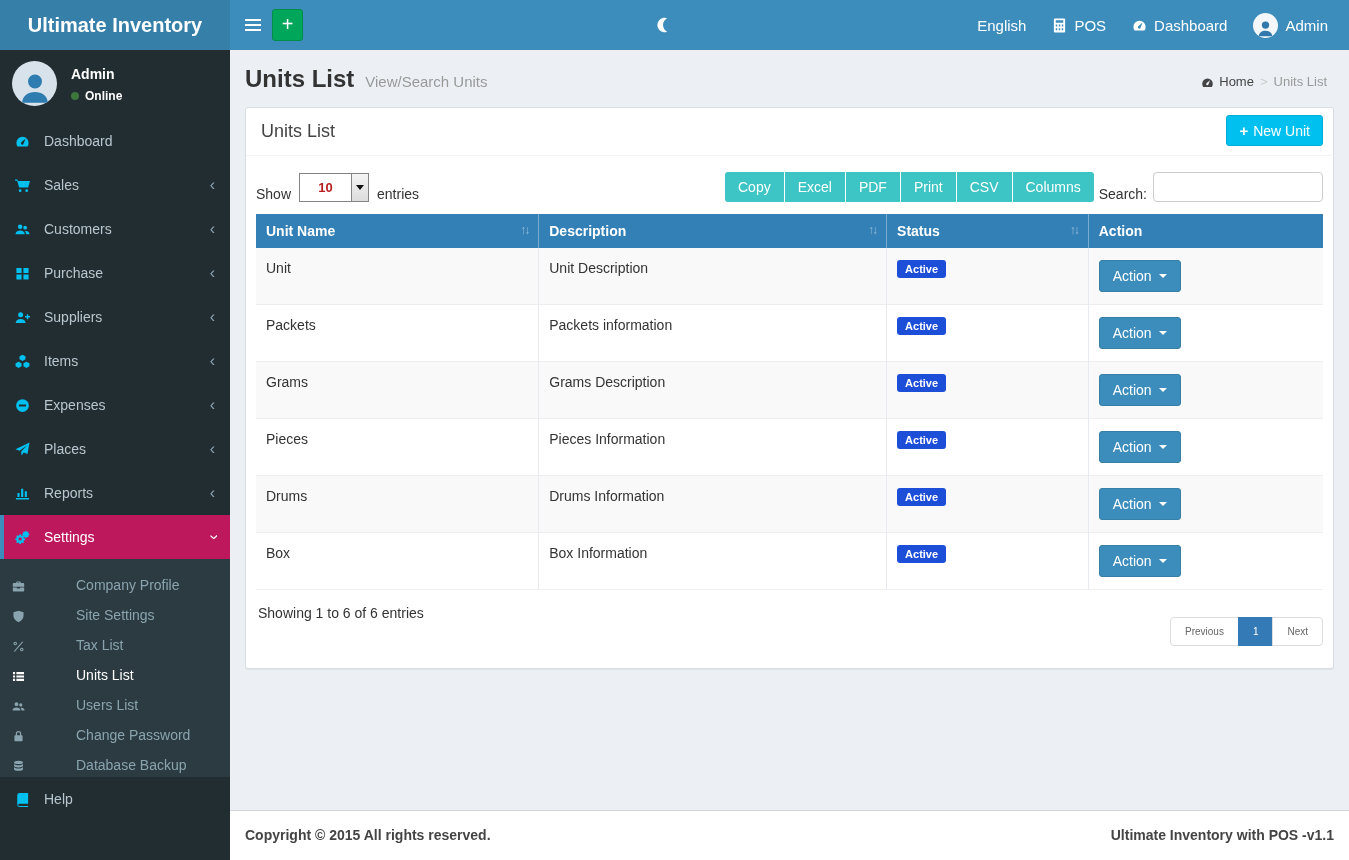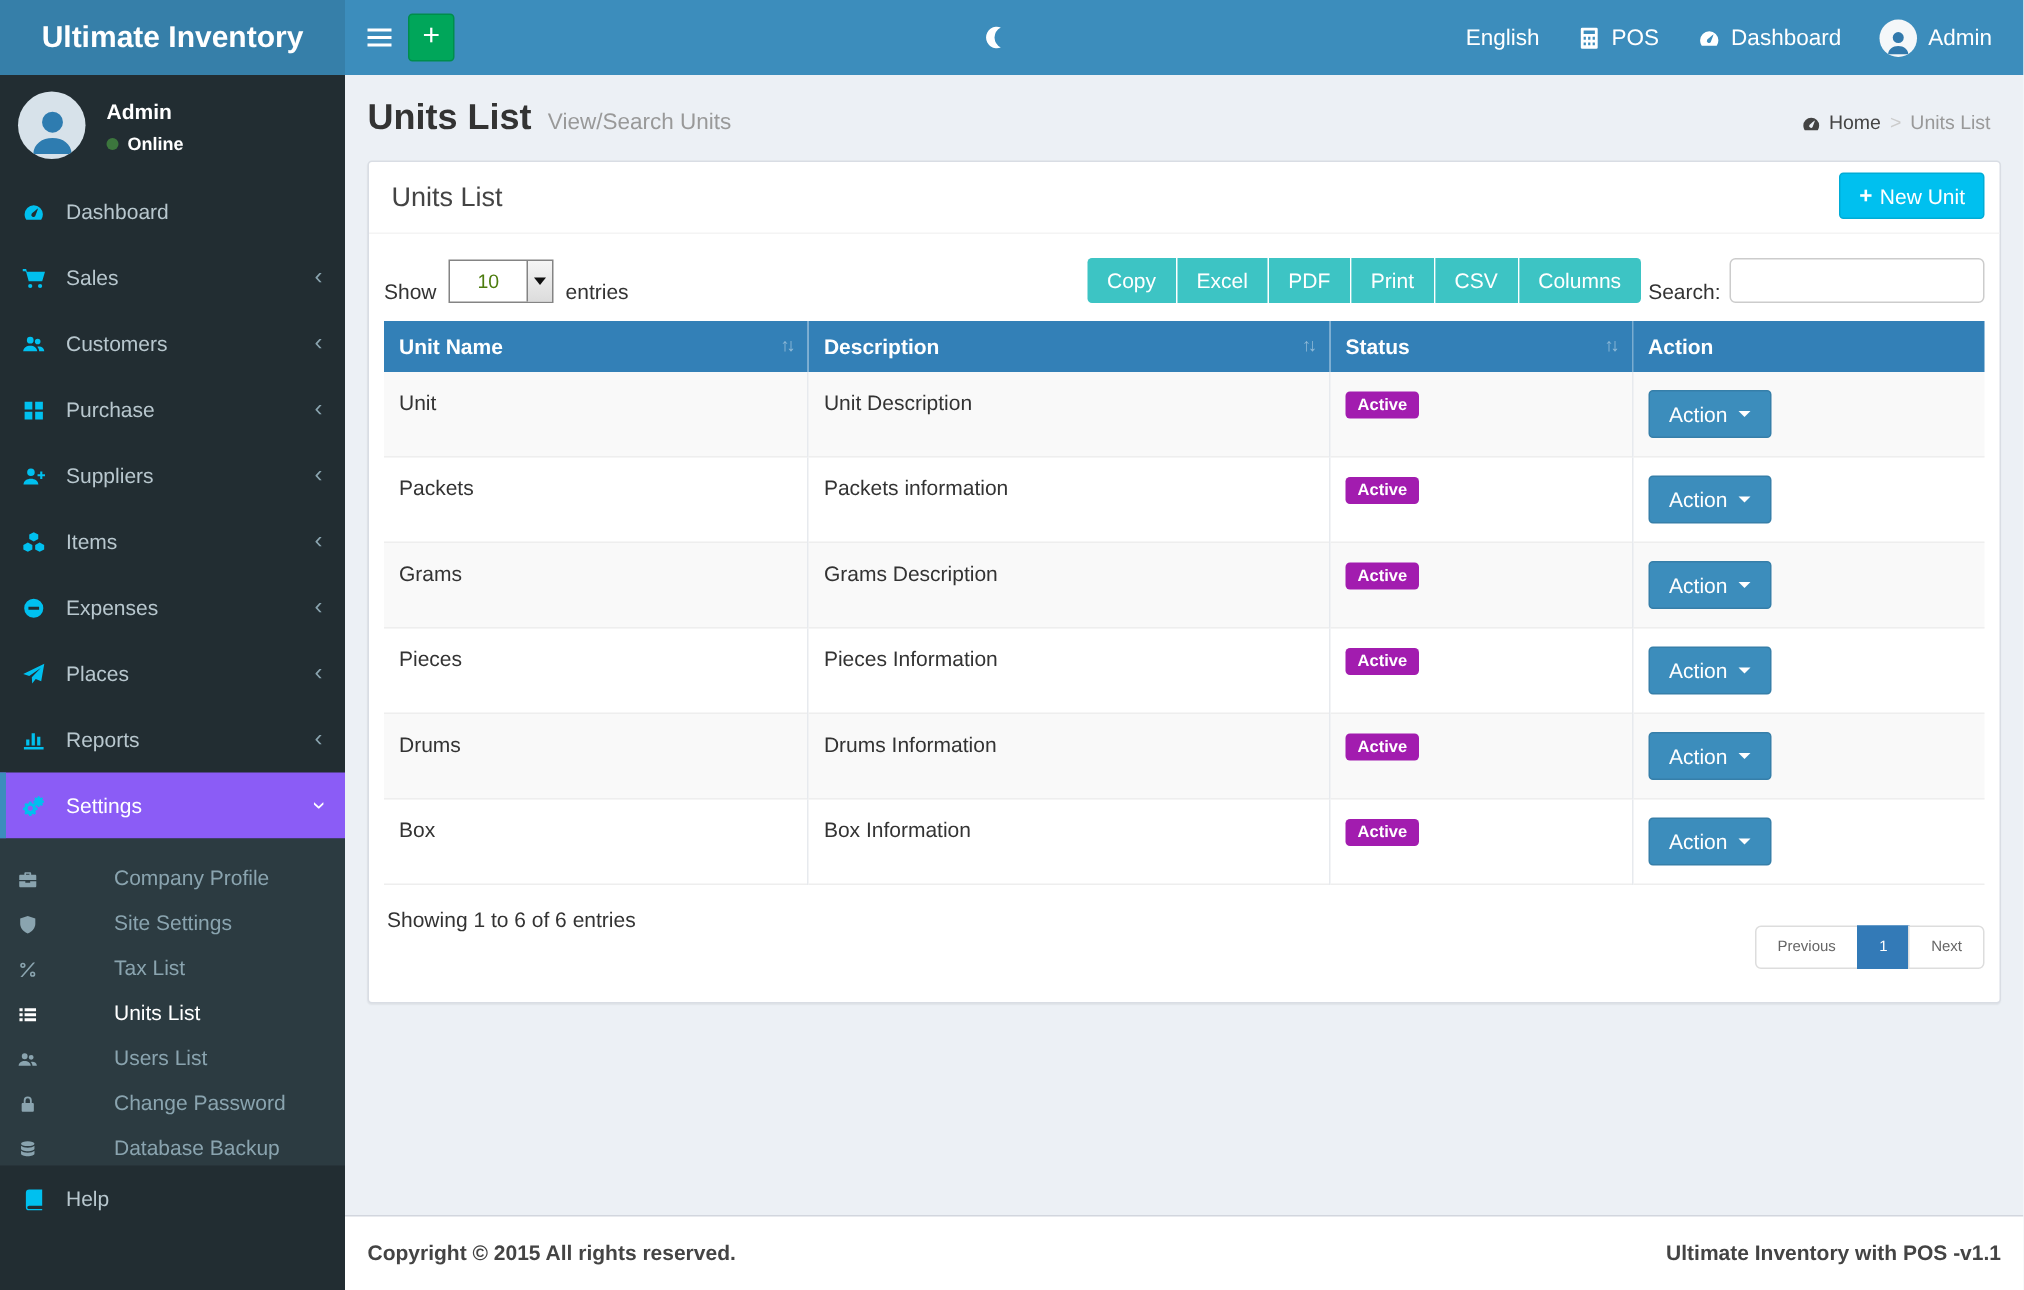--- a/index.html
+++ b/index.html
@@ -55,21 +55,21 @@
   .sidebar-menu { list-style:none; }
   .menu-item {
     display:flex; align-items:center; height:44px; padding:0 15px 0 11px;
     border-left:4px solid transparent; color:#b8c7ce; cursor:pointer;
   }
   .menu-item .icon { width:24px; color:#00c0ef; display:flex; }
   .menu-item .icon svg { width:15px; height:15px; }
   .menu-item .label { flex:1; margin-left:5px; font-size:14px; }
   .menu-item .chevron { color:#8aa4af; font-size:16px; line-height:1; }
   .chevron.down { transform:rotate(-90deg); }
-  .menu-item.active { background:#8b5cf6; border-left-color:#3c8dbc; }
+  .menu-item.active { background:#be185d; border-left-color:#3c8dbc; }
   .menu-item.active .label, .menu-item.active .chevron { color:#fff; }
 
   .treeview { list-style:none; background:#2c3b41; padding:4px 0; }
   .sub-item { display:flex; align-items:flex-end; height:30px; padding:0 15px 0 12px; color:#8aa4af; cursor:pointer;gap:40px; }
   .sub-item .icon { width:24px; display:flex; color:#8aa4af; }
   .sub-item .icon svg { width:13px; height:13px; }
   .sub-item .label { font-size:14px; }
   .sub-item.active { color:#fff; }
   .sub-item.active .icon { color:#fff; }
 
@@ -96,21 +96,21 @@
   }
   .new-unit-btn b { font-size:15px; }
 
   .box-body { padding:10px; }
   .table-controls { display:flex; align-items:flex-end; padding:6px 0 12px 0; }
   .show-label, .entries-label { font-size:14px; color:#333; }
   .length-select {
     display:inline-flex; margin:0 8px; width:70px; height:29px; background:#fff;
     border:1px solid #848484; align-items:stretch; cursor:pointer;
   }
-  .length-select .val { flex:1; text-align:center; line-height:27px; font-size:13px; color:#4d7c0f; }
+  .length-select .val { flex:1; text-align:center; line-height:27px; font-size:13px; color:#b91c1c;font-weight:bold; }
   .length-select .arrow-box {
     width:17px; border-left:1px solid #848484; background:linear-gradient(#f5f5f5,#dcdcdc);
     display:flex; align-items:center; justify-content:center;
   }
   .caret-dark { width:0; height:0; border-left:4px solid transparent; border-right:4px solid transparent; border-top:5px solid #111; }
 
   .export-group { margin-left:auto; display:flex; }
   .export-btn {
     background:#3dc4c4; color:#fff; font-size:14px; padding:7px 13px; border:none;
     border-right:1px solid #fff; cursor:pointer;
@@ -131,21 +131,21 @@
   table.units th:last-child { border-right:none; }
   .sort-icon { float:right; color:rgba(255,255,255,.45); font-size:12px; letter-spacing:-2px; }
   table.units td {
     font-size:14px; color:#333; padding:12px 10px; vertical-align:top; height:51px;
     border-right:1px solid #e7eaee;
   }
   table.units td:last-child { border-right:none; }
   table.units tbody tr:nth-child(odd) { background:#f9f9f9; }
   table.units tbody tr { border-bottom:1px solid #eee; }
   .badge-active {
-    display:inline-block; background:#a21caf; color:#fff; font-size:11px; font-weight:bold;
+    display:inline-block; background:#1d4ed8; color:#fff; font-size:11px; font-weight:bold;
     padding:3px 8px; border-radius:3px;
   }
   td.action-cell { padding-top:8px; }
   .action-btn {
     background:#3c8dbc; border:1px solid #367fa9; color:#fff; font-size:14px;
     padding:7px 13px; border-radius:3px; cursor:pointer; display:inline-flex; align-items:center; gap:7px;
   }
   .caret-white { width:0; height:0; border-left:4px solid transparent; border-right:4px solid transparent; border-top:4px solid #fff; }
 
   .table-footer { display:flex; justify-content:space-between; align-items:flex-start; margin-top:15px; padding-bottom:12px; }

